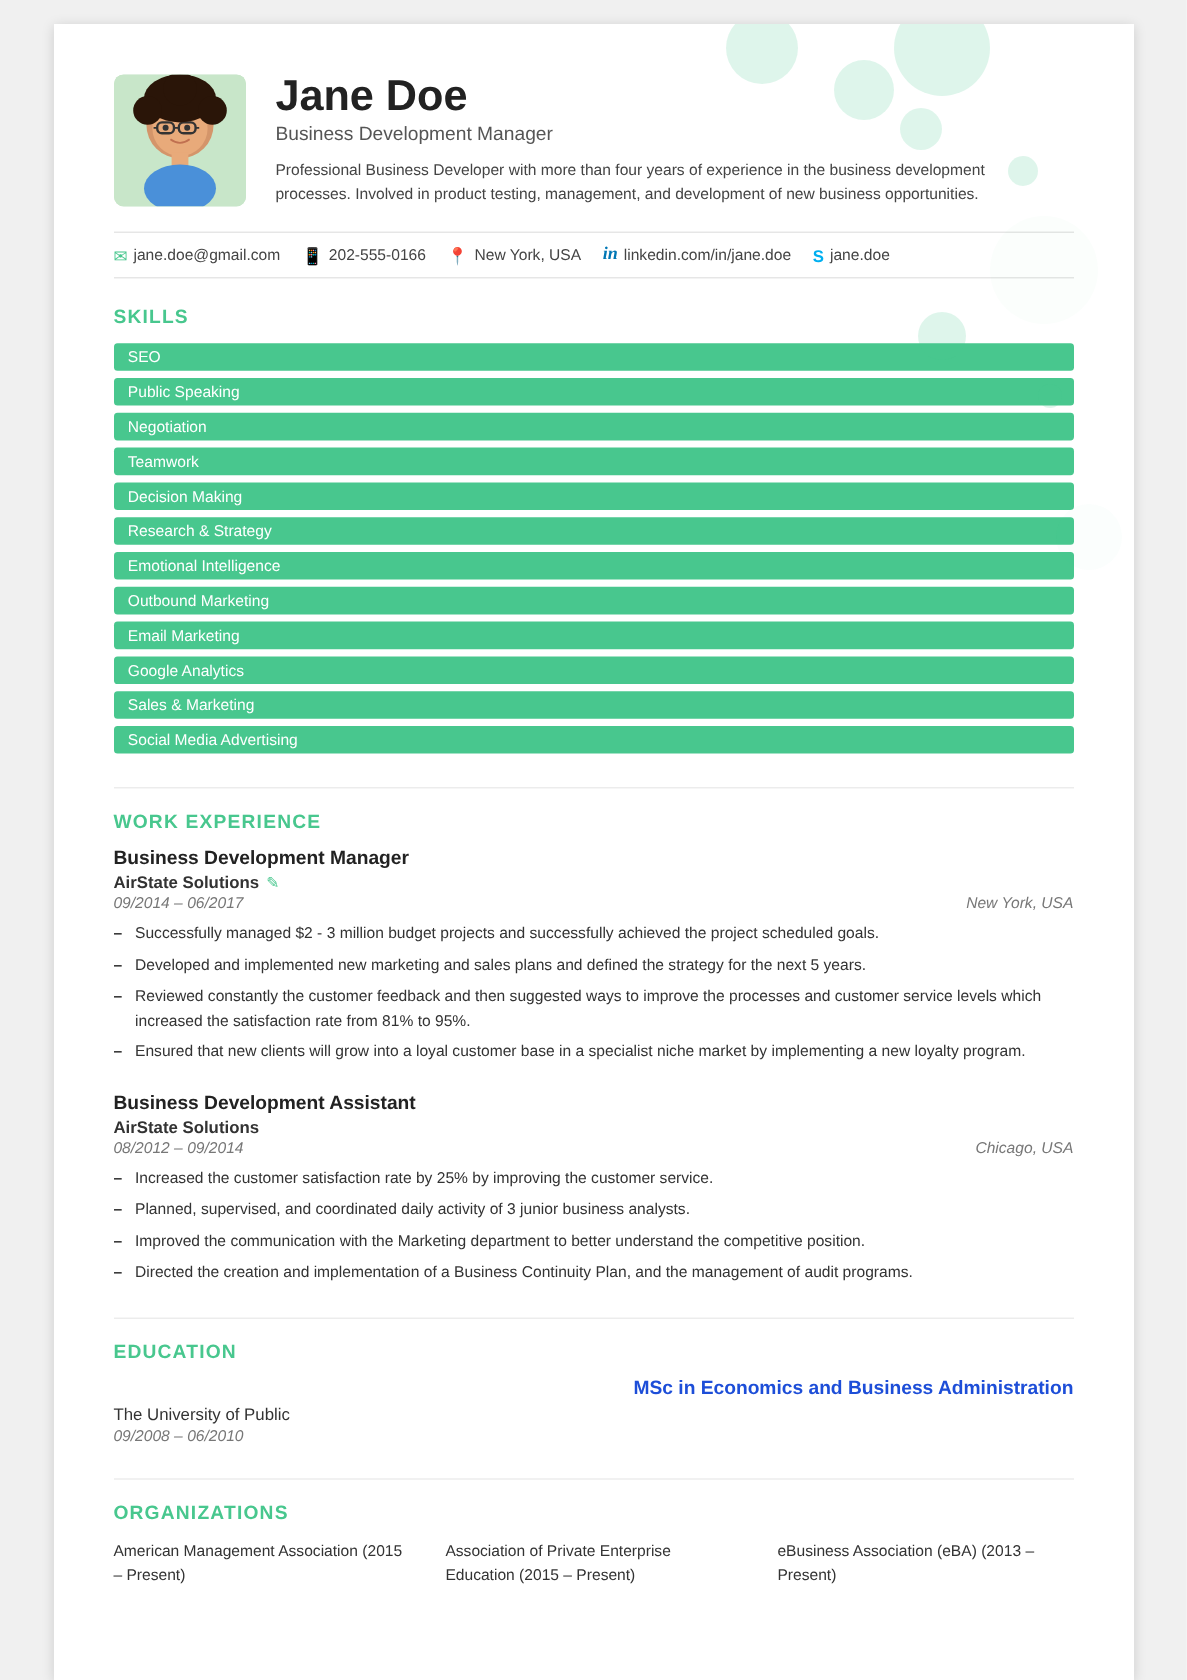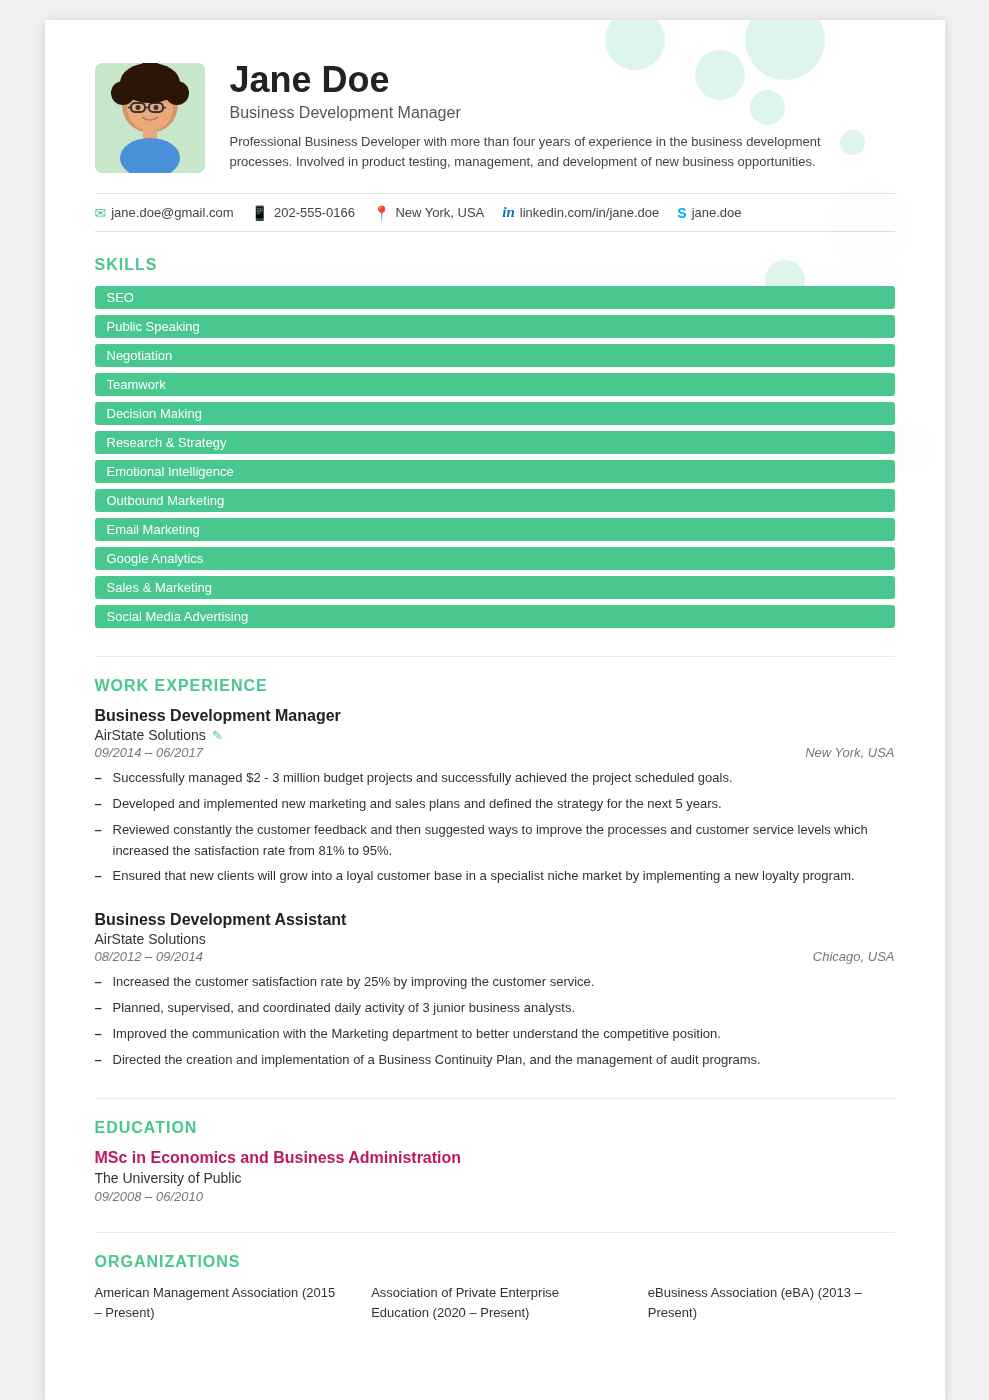--- a/index.html
+++ b/index.html
@@ -26,21 +26,21 @@
     .decor-circle {
       position: absolute;
       border-radius: 50%;
       background: rgba(72, 199, 142, 0.18);
       pointer-events: none;
     }
 
     
     .header {
       display: flex;
-      align-items: flex-end;
+      align-items: center;
       margin-bottom: 20px;
     }
     .avatar {
       width: 110px;
       height: 110px;
       border-radius: 8px;
       overflow: hidden;
       margin-right: 25px;
       flex-shrink: 0;
       background: #c8e6c9;
@@ -142,20 +142,21 @@
       display: flex;
       align-items: center;
       gap: 6px;
       font-size: 14px;
       color: #333;
       margin-bottom: 2px;
     }
     .job-company {
       font-size: 14px;
       color: #333;
+      font-weight: bold;
     }
     .external-link-icon {
       color: #48c78e;
       font-size: 13px;
     }
     .job-meta-row {
       display: flex;
       justify-content: space-between;
       margin-bottom: 8px;
     }
@@ -186,22 +187,23 @@
       position: absolute;
       left: 0;
       color: #333;
       font-weight: 700;
     }
 
     
     .edu-degree {
       font-size: 16px;
       font-weight: 700;
-      color: #be185d;
+      color: #1d4ed8;
       margin-bottom: 3px;
+      text-align: right;
     }
     .edu-school {
       font-size: 14px;
       color: #333;
       margin-bottom: 3px;
     }
     .edu-dates {
       font-size: 13px;
       color: #777;
       font-style: italic;
@@ -377,18 +379,18 @@
   </div>
 
   <hr class="section-divider">
 
   <div class="section">
     <div class="section-title">ORGANIZATIONS</div>
     <div class="orgs-grid" id="orgs-container">
         <div class="org-item">American Management Association
 (2015 – Present)</div>
         <div class="org-item">Association of Private Enterprise Education
-(2020 – Present)</div>
+(2015 – Present)</div>
         <div class="org-item">eBusiness Association (eBA) (2013 – Present)</div>
       </div>
   </div>
 
 </div>
 
 </body></html>

